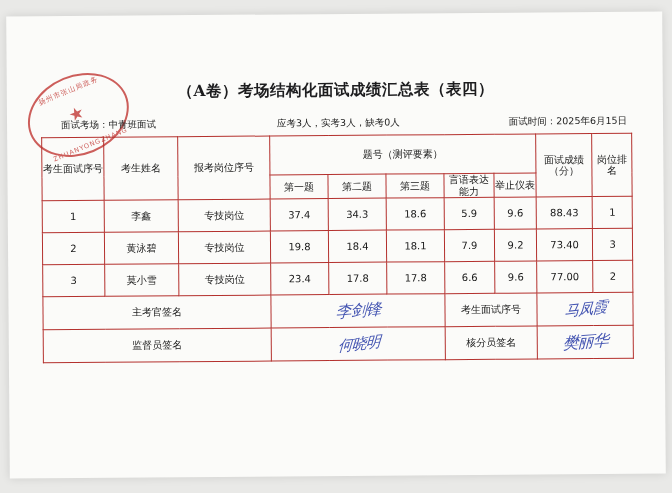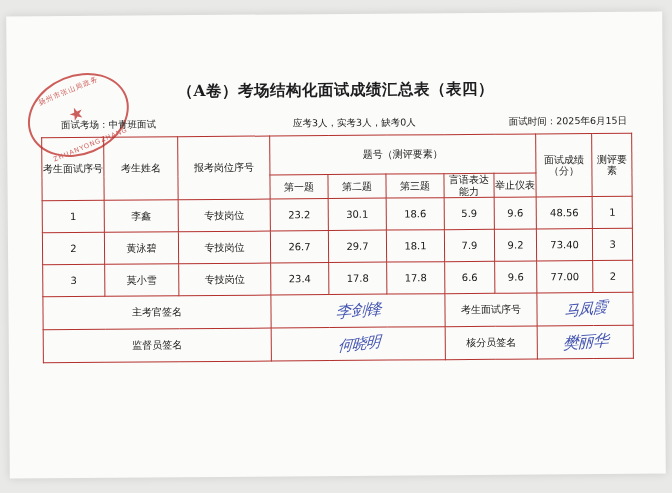--- a/index.html
+++ b/index.html
@@ -53,21 +53,21 @@
     color: #222;
     font-family: "DejaVu Sans", sans-serif;
   }
   .meta-left {
     position: absolute;
     left: 20px;
     top: 3px;
   }
   .meta-center {
     position: absolute;
-    left: 252px;
+    left: 236px;
     top: 3px;
   }
   .meta-right {
     position: absolute;
     right: 4px;
     top: 3px;
   }
   table.grid {
     border-collapse: collapse;
     width: 590px;
@@ -207,48 +207,48 @@
           <col style="width:56px">
           <col style="width:40px">
         </colgroup>
         <tbody>
           <tr>
             <td class="hdr hdr-tall" rowspan="2">考生面试序号</td>
             <td class="hdr hdr-tall" rowspan="2">考生姓名</td>
             <td class="hdr hdr-tall" rowspan="2">报考岗位序号</td>
             <td class="hdr" colspan="5">题号（测评要素）</td>
             <td class="hdr hdr-tall" rowspan="2">面试成绩（分）</td>
-            <td class="hdr hdr-tall" rowspan="2">测评要素</td>
+            <td class="hdr hdr-tall" rowspan="2">岗位排名</td>
           </tr>
           <tr>
             <td class="hdr hdr-sub">第一题</td>
             <td class="hdr hdr-sub">第二题</td>
             <td class="hdr hdr-sub">第三题</td>
             <td class="hdr hdr-sub">言语表达能力</td>
             <td class="hdr hdr-sub">举止仪表</td>
           </tr>
 
           <tr class="data-row">
             <td>1</td>
             <td class="name-cell">李鑫</td>
             <td>专技岗位</td>
-            <td>23.2</td>
-            <td>30.1</td>
+            <td>37.4</td>
+            <td>34.3</td>
             <td>18.6</td>
             <td>5.9</td>
             <td>9.6</td>
-            <td>48.56</td>
+            <td>88.43</td>
             <td>1</td>
           </tr>
           <tr class="data-row">
             <td>2</td>
             <td class="name-cell">黄泳碧</td>
             <td>专技岗位</td>
-            <td>26.7</td>
-            <td>29.7</td>
+            <td>19.8</td>
+            <td>18.4</td>
             <td>18.1</td>
             <td>7.9</td>
             <td>9.2</td>
             <td>73.40</td>
             <td>3</td>
           </tr>
           <tr class="data-row">
             <td>3</td>
             <td class="name-cell">莫小雪</td>
             <td>专技岗位</td>

